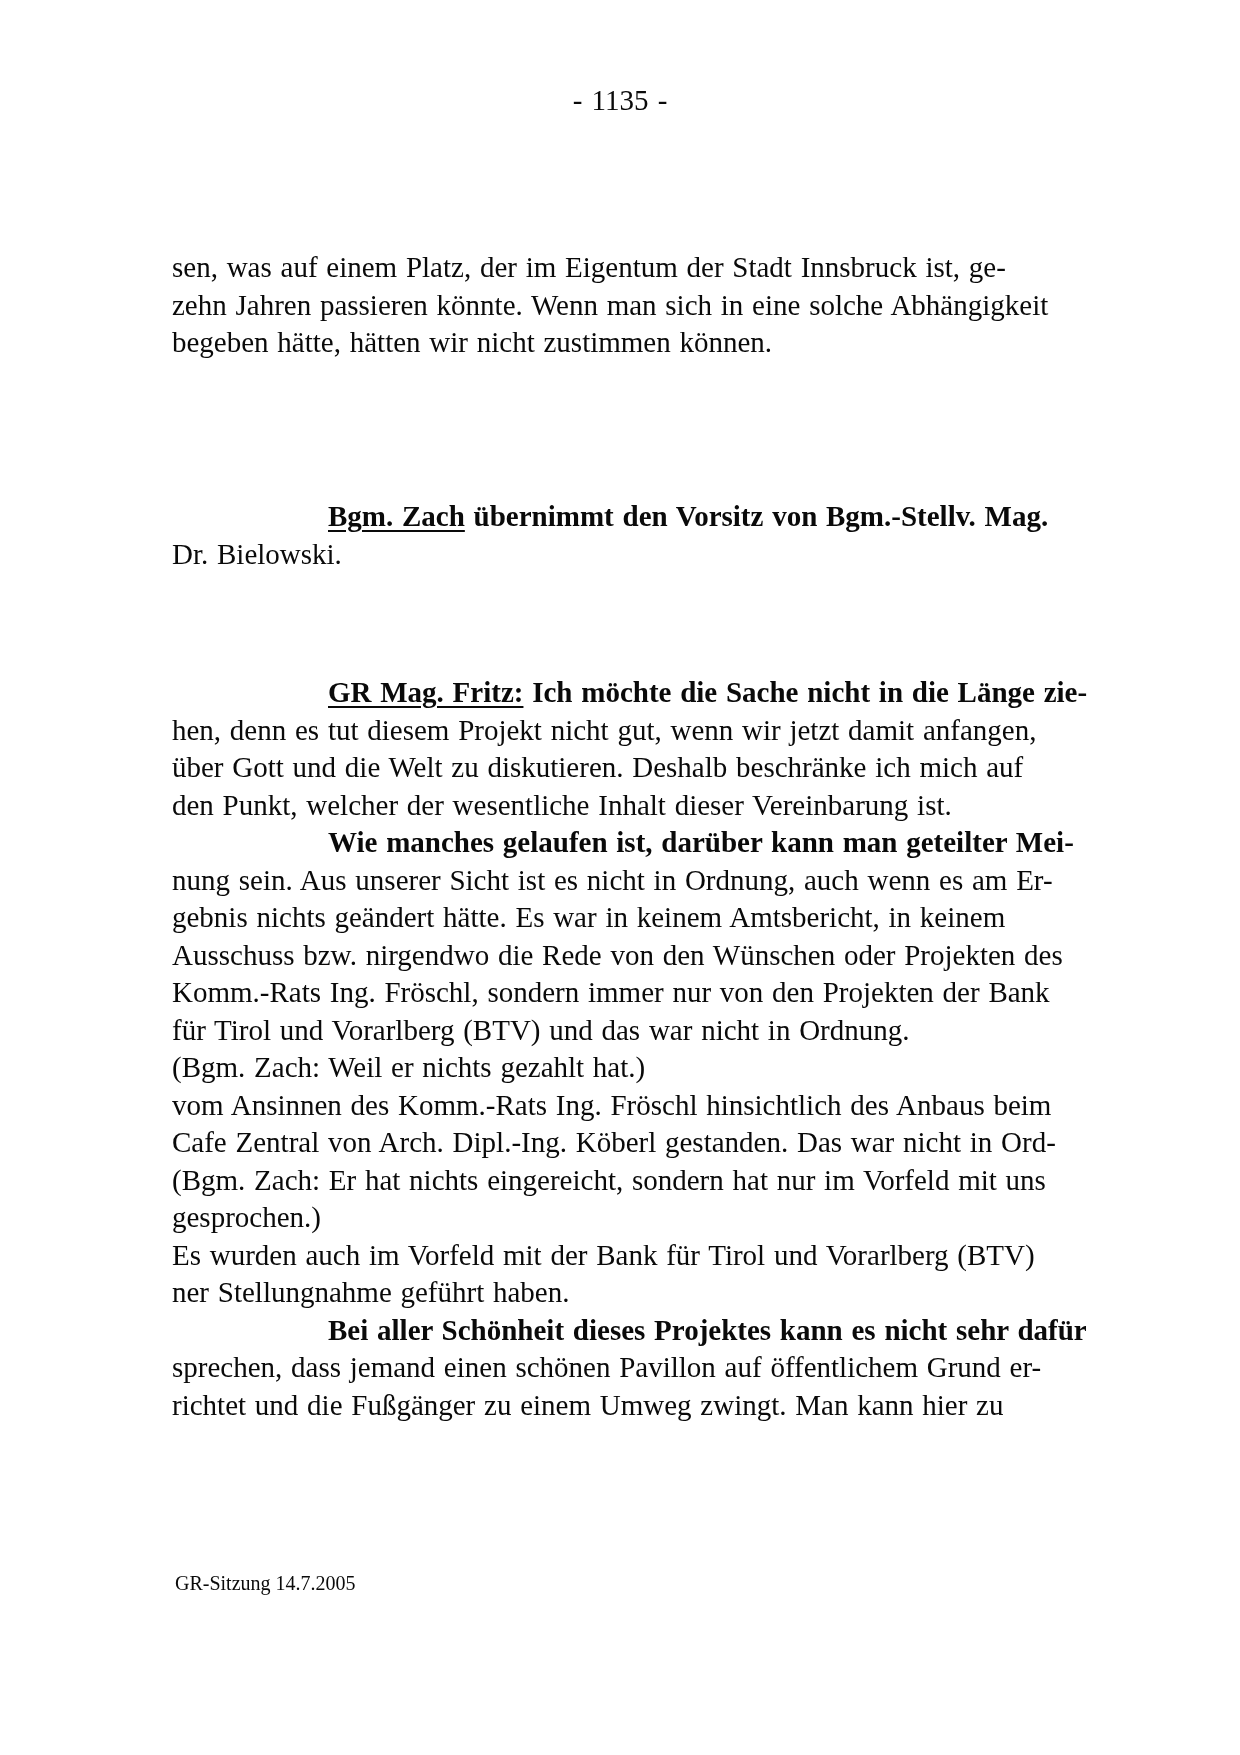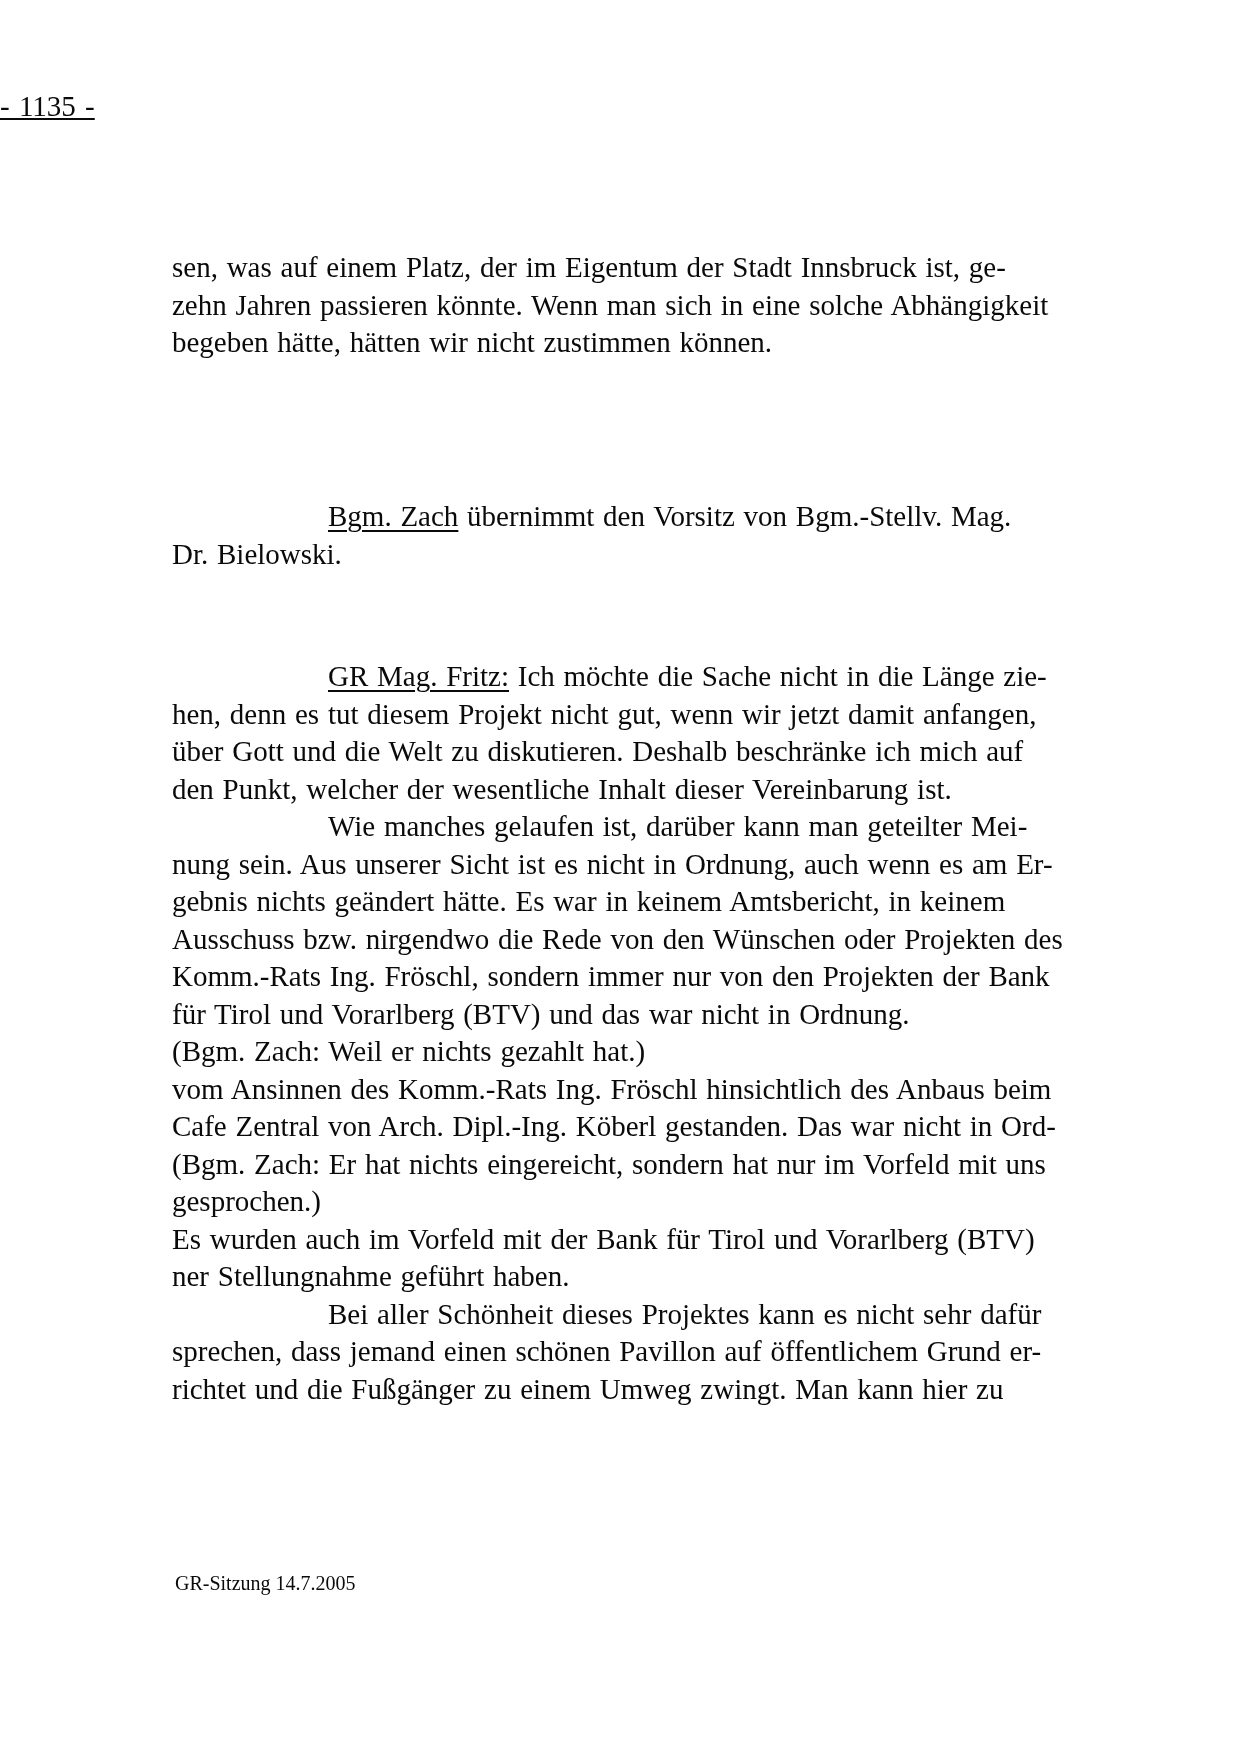--- a/index.html
+++ b/index.html
@@ -7,41 +7,41 @@
     position: relative;
     width: 1240px;
     height: 1755px;
     background: #ffffff;
     color: #0a0a0a;
     font-family: "Liberation Serif", "DejaVu Serif", serif;
     overflow: hidden;
   }
   .pageno {
     position: absolute;
-    top: 88px;
+    top: 82px;
     left: 0;
     width: 100%;
+    text-align: center;
     font-size: 29px;
     line-height: 37.5px;
     word-spacing: 2px;
-    text-decoration: underline;
   }
   .block {
     position: absolute;
     left: 172px;
     width: 930px;
     margin-top: 40px;
   }
   .line {
     font-size: 29px;
     line-height: 37.5px;
     white-space: nowrap;
     word-spacing: 1.5px;
   }
-  .line.indent { padding-left: 156px; }
+  .line.indent { padding-left: 156px; font-weight: bold; }
   .u {
     text-decoration: underline;
     text-underline-offset: 4px;
     text-decoration-thickness: 2px;
   }
   .footer {
     position: absolute;
     left: 175px;
     top: 1569px;
     font-size: 20px;
@@ -57,21 +57,21 @@
   <div>
       <div class="block" style="top: 209px;">
         <div class="line"><span>sen, was auf einem Platz, der im Eigentum der Stadt Innsbruck ist, ge-</span></div>
         <div class="line"><span>zehn Jahren passieren könnte. Wenn man sich in eine solche Abhängigkeit</span></div>
         <div class="line"><span>begeben hätte, hätten wir nicht zustimmen können.</span></div>
       </div>
       <div class="block" style="top: 458px;">
         <div class="line indent"><span class="u">Bgm. Zach</span><span> übernimmt den Vorsitz von Bgm.-Stellv. Mag.</span></div>
         <div class="line"><span>Dr. Bielowski.</span></div>
       </div>
-      <div class="block" style="top: 618px;">
+      <div class="block" style="top: 634px;">
         <div class="line indent"><span class="u">GR Mag. Fritz:</span><span> Ich möchte die Sache nicht in die Länge zie-</span></div>
         <div class="line"><span>hen, denn es tut diesem Projekt nicht gut, wenn wir jetzt damit anfangen,</span></div>
         <div class="line"><span>über Gott und die Welt zu diskutieren. Deshalb beschränke ich mich auf</span></div>
         <div class="line"><span>den Punkt, welcher der wesentliche Inhalt dieser Vereinbarung ist.</span></div>
         <div class="line indent"><span>Wie manches gelaufen ist, darüber kann man geteilter Mei-</span></div>
         <div class="line"><span>nung sein. Aus unserer Sicht ist es nicht in Ordnung, auch wenn es am Er-</span></div>
         <div class="line"><span>gebnis nichts geändert hätte. Es war in keinem Amtsbericht, in keinem</span></div>
         <div class="line"><span>Ausschuss bzw. nirgendwo die Rede von den Wünschen oder Projekten des</span></div>
         <div class="line"><span>Komm.-Rats Ing. Fröschl, sondern immer nur von den Projekten der Bank</span></div>
         <div class="line"><span>für Tirol und Vorarlberg (BTV) und das war nicht in Ordnung.</span></div>

